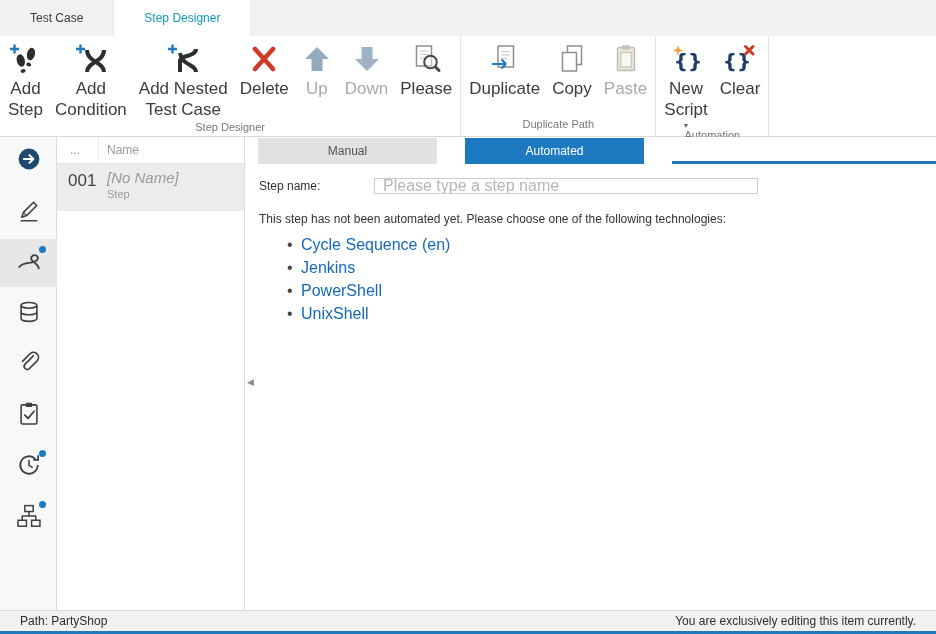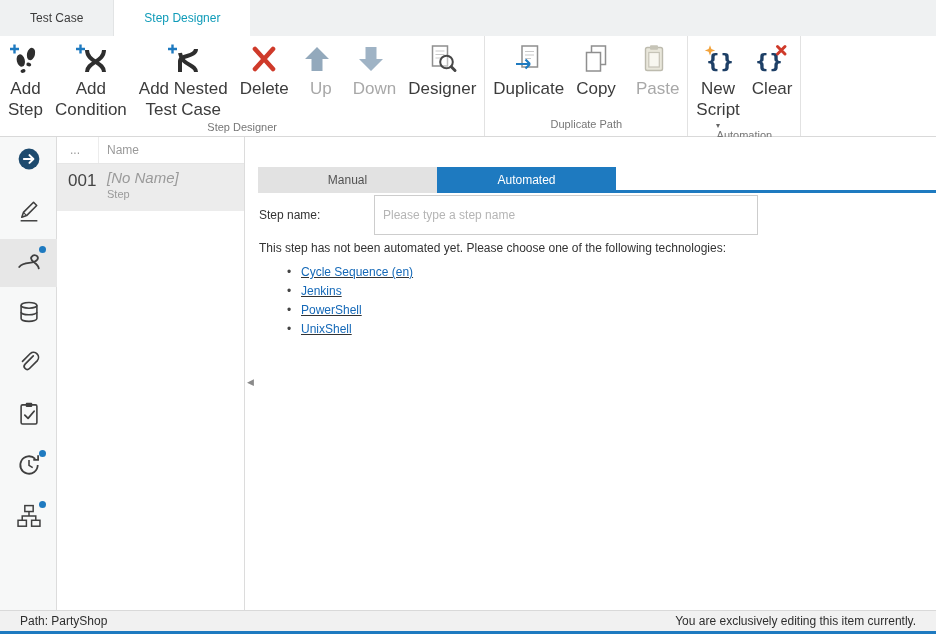--- a/index.html
+++ b/index.html
@@ -12,21 +12,21 @@
   .tab { padding:0 30px; display:flex; align-items:center; font-size:12px; color:#3c3c3c; border-right:1px solid #e2e4e5; cursor:default; }
   .tab.active { background:#fff; color:#0f9bb8; border-right:none; }
 
   
   .ribbon { height:101px; background:#fff; border-bottom:1px solid #d9d9d9; display:flex; flex:none; }
   .rgroup { display:flex; flex-direction:column; border-right:1px solid #e2e2e2; padding:0 2px; }
   .rbuttons { display:flex; align-items:flex-start; }
   .rbtn { display:flex; flex-direction:column; align-items:center; padding:7px 6px 0; min-width:42px; cursor:default; }
   .ricon { width:32px; height:32px; display:block; flex:none; }
   .rlabel { font-size:17px; color:#3c3c3c; text-align:center; line-height:1.25; margin-top:3px; white-space:pre-line; }
-  .rbtn.disabled .rlabel { color:#a8a8a8;margin-left:8px; }
+  .rbtn.disabled .rlabel { color:#a8a8a8; }
   .caret { font-size:8px; color:#666; line-height:7px; margin-top:1px; }
   .glabel { font-size:11px; color:#767676; text-align:center; margin-top:auto; padding-bottom:6px; }
 
   
   .main { flex:1; display:flex; min-height:0; }
 
   
   .sidebar { width:57px; background:#f7f8f8; border-right:1px solid #dcdcdc; display:flex; flex-direction:column; flex:none; }
   .sbtn { width:57px; height:48px; margin-bottom:3px; display:flex; align-items:center; justify-content:center; position:relative; cursor:default; }
   .sbtn.active { background:#e7e7e7; }
@@ -38,33 +38,33 @@
   .sl-col-num { width:42px; height:100%; display:flex; align-items:center; padding-left:13px; border-right:1px solid #ececec; }
   .sl-col-name { padding-left:8px; }
   .sl-row { display:flex; background:#ececec; min-height:47px; cursor:default; }
   .sl-row .num { width:42px; padding:7px 0 0 11px; font-size:17px; color:#444; }
   .sl-row .namecell { padding:5px 0 0 8px; }
   .noname { font-style:italic; color:#9a9a9a; font-size:15px; display:block; }
   .steptype { color:#9a9a9a; font-size:11px; margin-top:2px; display:block; }
 
   
   .content { flex:1; position:relative; display:flex; flex-direction:column; background:#fff; min-width:0; }
-  .ctab-strip { margin-top:30px; height:26px; display:flex; padding-left:13px; flex:none; }
+  .ctab-strip { margin-top:1px; height:26px; display:flex; padding-left:13px; flex:none;gap:28px; }
   .ctab { width:179px; display:flex; align-items:center; justify-content:center; font-size:12px; cursor:default; }
   .ctab.manual { background:#e2e2e2; color:#525252; }
   .ctab.automated { background:#1e7ac0; color:#fff; }
   .ctab-filler { flex:1; border-bottom:3px solid #1e7ac0; }
   .cform { padding:10px 0 0 14px; }
   .stepname-row { display:flex; align-items:center; height:24px; }
   .stepname-label { font-size:12px; width:115px; color:#333; flex:none; }
-  .stepname-input { width:384px; height:40px; border:1px solid #cdcdcd; padding:0 8px; font-size:12px; font-family:inherit; color:#333; outline:none; }
+  .stepname-input { width:384px; height:16px; border:1px solid #cdcdcd; padding:0 8px; font-size:16px; font-family:inherit; color:#333; outline:none; }
   .stepname-input::placeholder { color:#b5b5b5; }
   .automation-msg { font-size:12px; color:#333; margin-top:14px; }
   .tech-list { list-style:none; margin:10px 0 0 28px; }
-  .tech-list li { font-size:12px; position:relative; padding-left:14px; margin-bottom:5px;text-decoration:underline; }
+  .tech-list li { font-size:16px; position:relative; padding-left:14px; margin-bottom:5px; }
   .tech-list li::before { content:"\2022"; position:absolute; left:0; top:0; color:#444; }
   .tech-link { color:#1569b8; cursor:pointer; }
   .collapse-arrow { position:absolute; left:2px; top:240px; font-size:9px; color:#8a8a8a; cursor:pointer; }
 
   
   .statusbar { height:21px; background:#f1f1f1; border-top:1px solid #d9d9d9; display:flex; align-items:center; justify-content:space-between; padding:0 20px; font-size:12px; color:#2e2e2e; flex:none; }
   .bottomline { height:3px; background:#1e7ac0; flex:none; }
 </style>
 </head>
 <body>
@@ -141,21 +141,21 @@
         </div>
         <div class="rbtn">
           <span class="ricon">
             <svg viewBox="0 0 32 32" width="32" height="32">
               <rect x="6.5" y="3" width="15" height="20" fill="#fff" stroke="#8f8f8f" stroke-width="1.5"></rect>
               <path d="M9.5 8 h9 M9.5 11.5 h9 M9.5 15 h6" stroke="#c9c9c9" stroke-width="1.2"></path>
               <circle cx="20.5" cy="19" r="6.3" fill="rgba(255,255,255,.4)" stroke="#474747" stroke-width="2"></circle>
               <path d="M25.3 23.8 L29 27.5" stroke="#474747" stroke-width="3" stroke-linecap="round"></path>
             </svg>
           </span>
-          <span class="rlabel">Designer</span>
+          <span class="rlabel">Please</span>
         </div>
       </div>
       <div class="glabel">Step Designer</div>
     </div>
 
     <div class="rgroup">
       <div class="rbuttons">
         <div class="rbtn">
           <span class="ricon">
             <svg viewBox="0 0 32 32" width="32" height="32">

